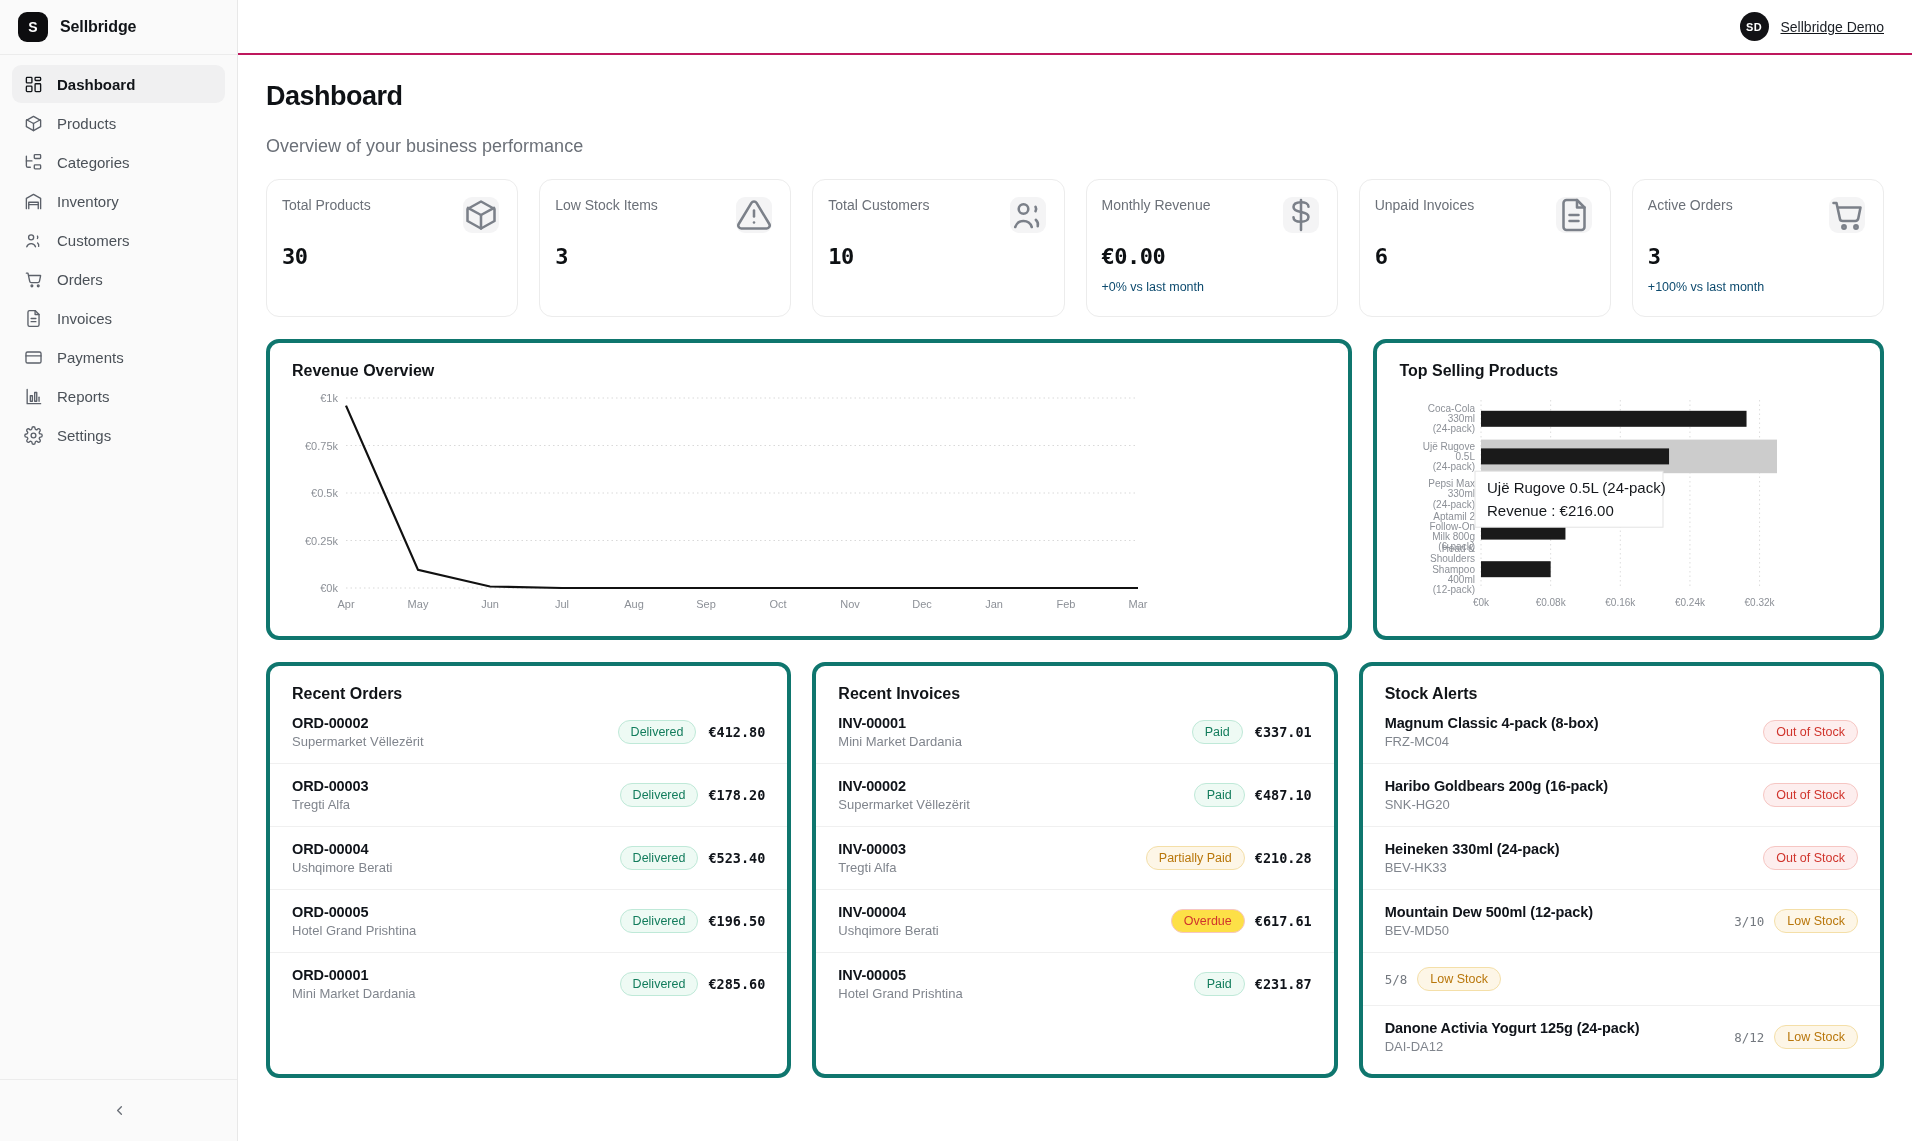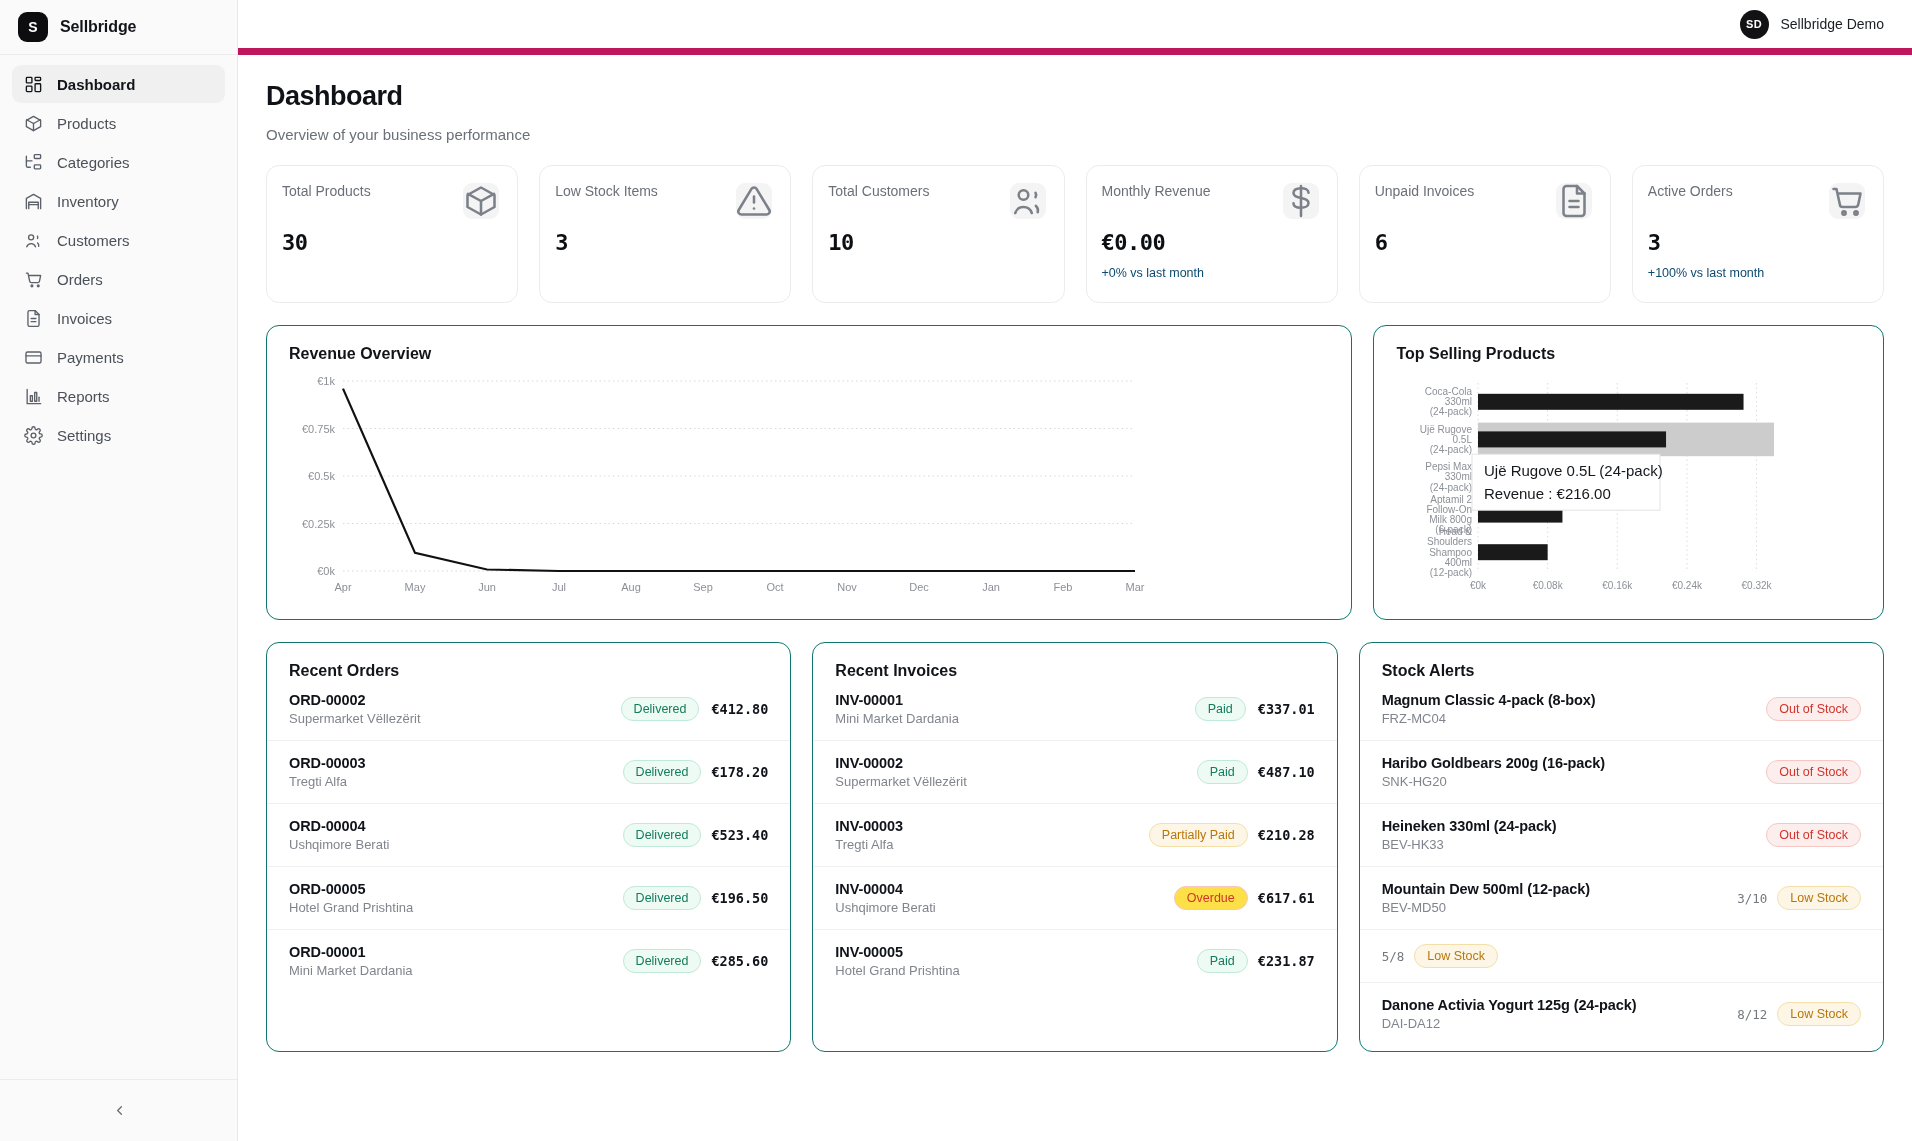--- a/index.html
+++ b/index.html
@@ -49,35 +49,35 @@
     height: 62px; display: flex; align-items: center; padding: 0 0 0 108px;
   }
   .collapse-btn {
     width: 22px; height: 22px; display: flex; align-items: center; justify-content: center;
     color: #6b7078; cursor: pointer; background: none; border: none;
   }
 
   
   .main { flex: 1 1 auto; height: 1141px; display: flex; flex-direction: column; background:#fff; }
   .topbar {
-    height: 55px; border-bottom: 7px solid #be185d;
+    height: 55px; border-bottom: 2px solid #be185d;
     display: flex; align-items: center; justify-content: flex-end;
-    padding: 0 28px; flex: 0 0 55px; background:#fff;
+    padding: 0 28px; flex: 0 0 55px; background:#fff;text-decoration:underline;
   }
   .user { display: flex; align-items: center; gap: 12px; cursor: pointer; }
   .avatar {
     width: 29px; height: 29px; border-radius: 50%;
     background: #121215; color: #fff; font-size: 11px; font-weight: 700;
     display: flex; align-items: center; justify-content: center; letter-spacing: .3px;
   }
   .user-name { font-size: 14px; color: #1b1f25; }
 
   .content { padding: 26px 28px 0 28px; overflow: hidden; }
   .page-title { font-size: 27px; font-weight: 700; letter-spacing: -0.5px; color:#0f1216; }
-  .page-sub { font-size: 15px; color: #6b7078; margin-top: 14px; }
+  .page-sub { font-size: 18px; color: #6b7078; margin-top: 24px; }
 
   
   .kpis { display: grid; grid-template-columns: repeat(6, 1fr); gap: 21px; margin-top: 22px; }
   .kpi {
     border: 1px solid #ececec; border-radius: 13px; background: #fff;
     padding: 17px 18px 16px 15px; height: 138px;
   }
   .kpi-top { display: flex; align-items: flex-start; justify-content: space-between; }
   .kpi-label { font-size: 14px; color: #6b7078; line-height: 1.25; }
   .kpi-icon {
@@ -85,21 +85,21 @@
     display: flex; align-items: center; justify-content: center; color: #7b8089; flex: 0 0 36px;
   }
   .kpi-value {
     font-family: "DejaVu Sans Mono", monospace;
     font-size: 22px; font-weight: 700; color: #0d1013; margin-top: 11px; letter-spacing: -0.5px;
   }
   .kpi-delta { font-size: 12.5px; color: #0c4a6e; margin-top: 10px; line-height: 1.35; }
 
   
   .row2 { display: grid; grid-template-columns: 1fr 0.47fr; gap: 21px; margin-top: 22px; }
-  .panel { border: 1px solid #0f766e; border-radius: 13px; background: #fff; }
+  .panel { border: 4px solid #0f766e; border-radius: 13px; background: #fff; }
   .panel-title { font-size: 16px; font-weight: 700; color: #111418; padding: 19px 22px 0 22px; }
 
   .chart-area { padding: 10px 18px 14px 18px; }
 
   .row3 { display: grid; grid-template-columns: 1fr 1fr 1fr; gap: 21px; margin-top: 22px; }
   .list { padding: 0 0 6px 0; }
   .list-item {
     display: flex; align-items: center; gap: 10px;
     padding: 14px 22px; border-top: 1px solid #f0f0f0;
   }

